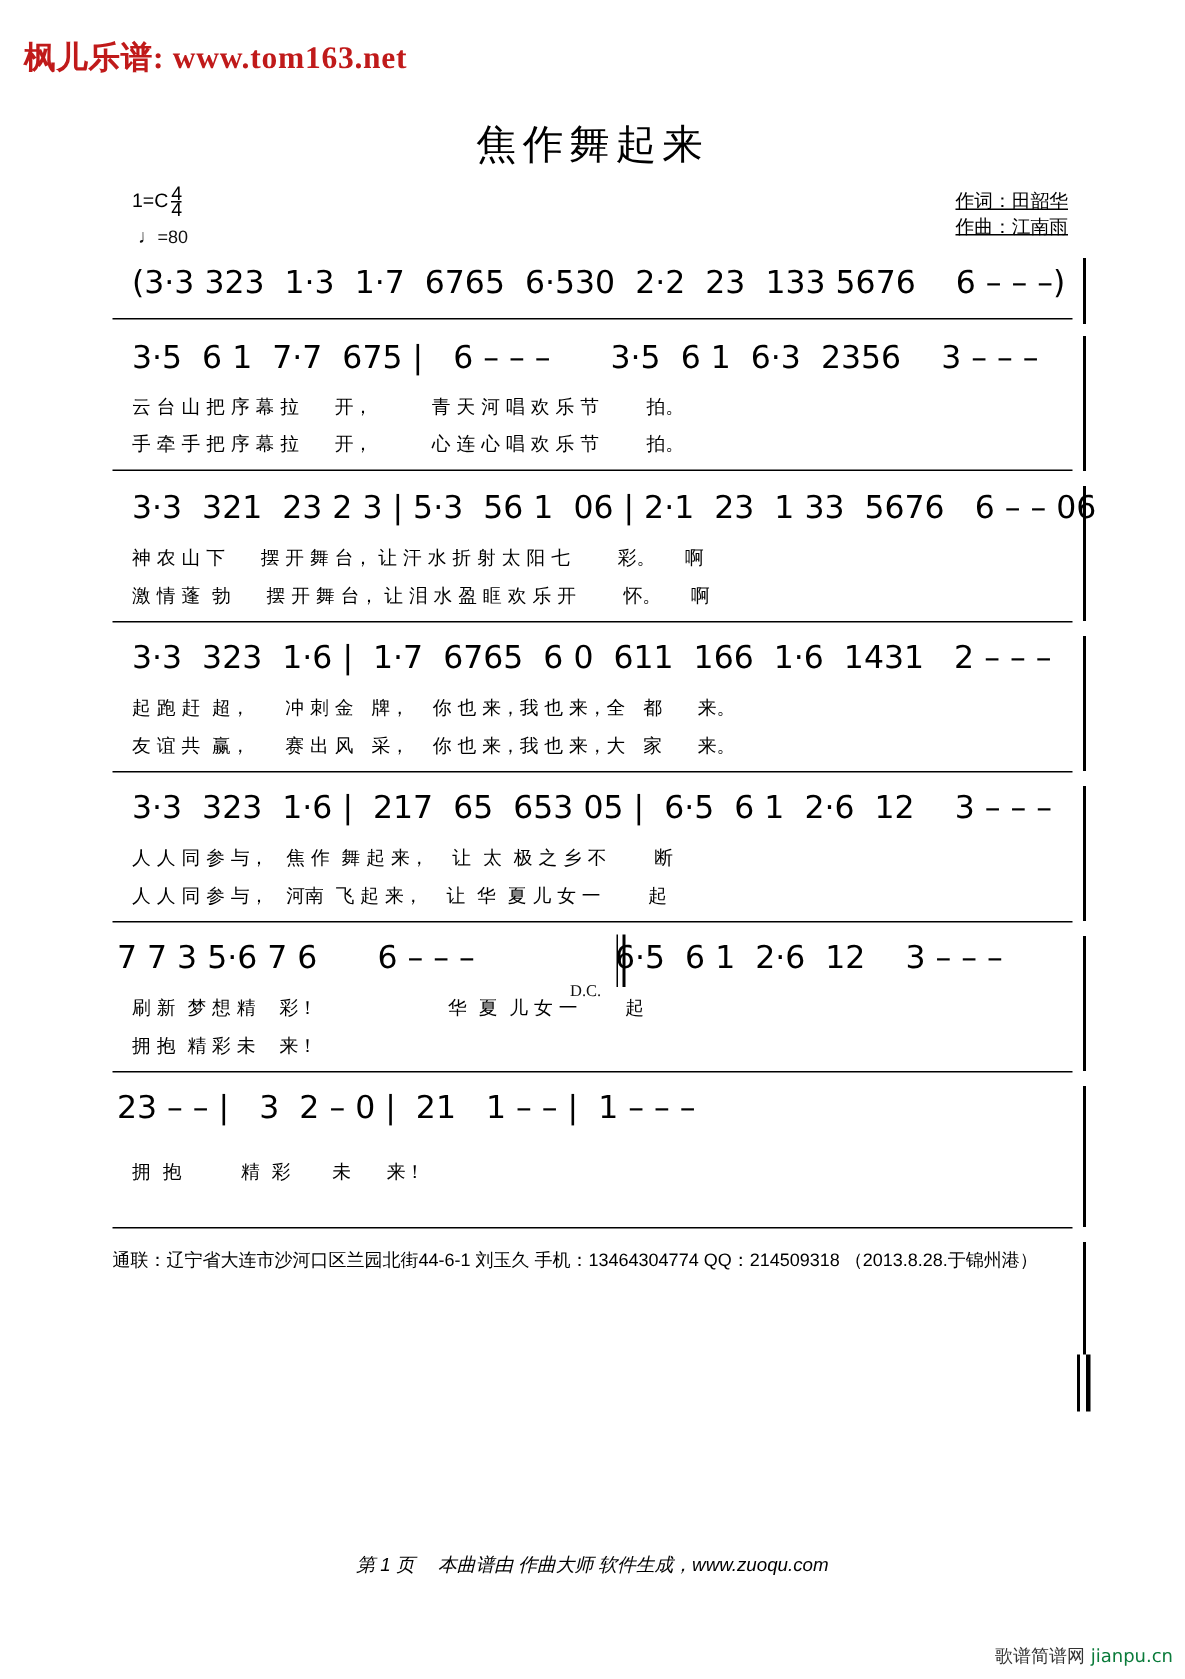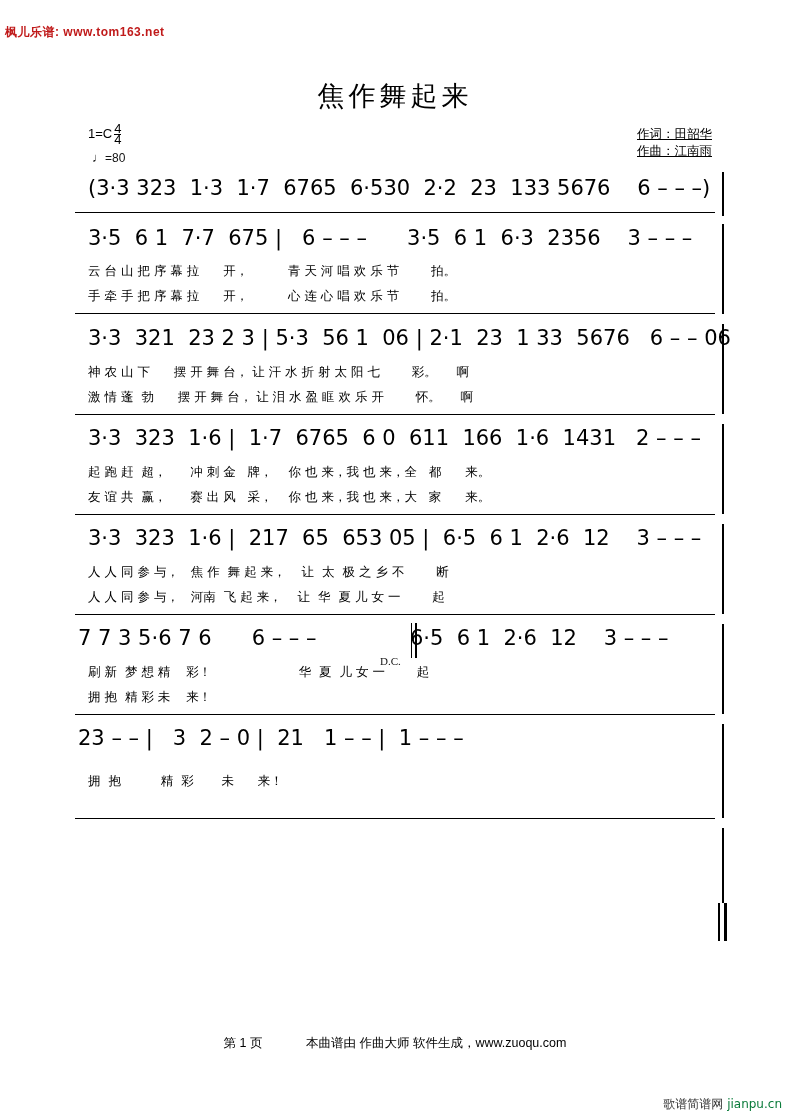--- a/index.html
+++ b/index.html
@@ -5,23 +5,23 @@
   html,body{margin:0;padding:0;}
   body{
     width:790px;height:1119px;
     background:#ffffff;
     font-family:"Liberation Sans", sans-serif;
     color:#111;
     position:relative;
     overflow:hidden;
   }
   .watermark-top{
-    position:absolute;left:5px;top:24px;
-    font-family:Liberation Sans, sans-serif;
-    font-size:12px;font-weight:bold;color:#c01a1a;
+    position:absolute;left:16px;top:24px;
+    font-family:Liberation Serif, serif;
+    font-size:21px;font-weight:bold;color:#c01a1a;
     letter-spacing:0.5px;
   }
   .title{
     position:absolute;top:78px;left:0;width:790px;text-align:center;
     font-family:"DejaVu Sans", sans-serif;
     font-size:27px;letter-spacing:4px;color:#000;
   }
   .credits{
     position:absolute;right:78px;top:126px;
     font-size:12.5px;line-height:17px;text-align:left;color:#000;text-decoration:underline;
@@ -67,21 +67,21 @@
   .dc{
     position:absolute;font-size:11px;font-family:"Liberation Serif", serif;
   }
   .footer-lines{
     position:absolute;left:75px;font-size:12px;line-height:20px;color:#000;
   }
   .pagefoot{
     position:absolute;top:1035px;left:0;width:790px;text-align:center;
     font-size:12.5px;color:#000;
   }
-  .pagefoot span{margin:0 20px;}
+  .pagefoot span{margin:0 6px;font-style:italic;}
   .wm-bottom{
     position:absolute;right:8px;bottom:6px;
     font-size:12px;color:#0a7b3a;font-family:"DejaVu Sans", sans-serif;
   }
   .wm-bottom .cn{color:#333;}
   .wm-bottom .en{color:#0a7b3a;}
   .rightbar{position:absolute;background:#000;}
 </style>
 </head>
 <body>
@@ -143,20 +143,21 @@
   <div class="rightbar" style="left:722px;top:256px;width:2px;height:90px;"></div>
   <div class="rightbar" style="left:722px;top:356px;width:2px;height:90px;"></div>
   <div class="rightbar" style="left:722px;top:456px;width:2px;height:90px;"></div>
   <div class="rightbar" style="left:722px;top:556px;width:2px;height:94px;"></div>
   <div class="rightbar" style="left:722px;top:660px;width:2px;height:75px;"></div>
   <div class="rightbar" style="left:718px;top:735px;width:2px;height:38px;"></div>
   <div class="rightbar" style="left:724px;top:735px;width:3px;height:38px;"></div>
 </div>
 
 <div class="footer-lines" style="top:830px;">
+  <div>通联：辽宁省大连市沙河口区兰园北街44-6-1 刘玉久    手机：13464304774   QQ：214509318   （2013.8.28.于锦州港）</div>
 </div>
 
 <div class="pagefoot">
   <span>第 1 页</span>
   <span>本曲谱由  作曲大师  软件生成，www.zuoqu.com</span>
 </div>
 
 <div class="wm-bottom">
   <span class="cn">歌谱简谱网</span>
   <span class="en">jianpu.cn</span>

